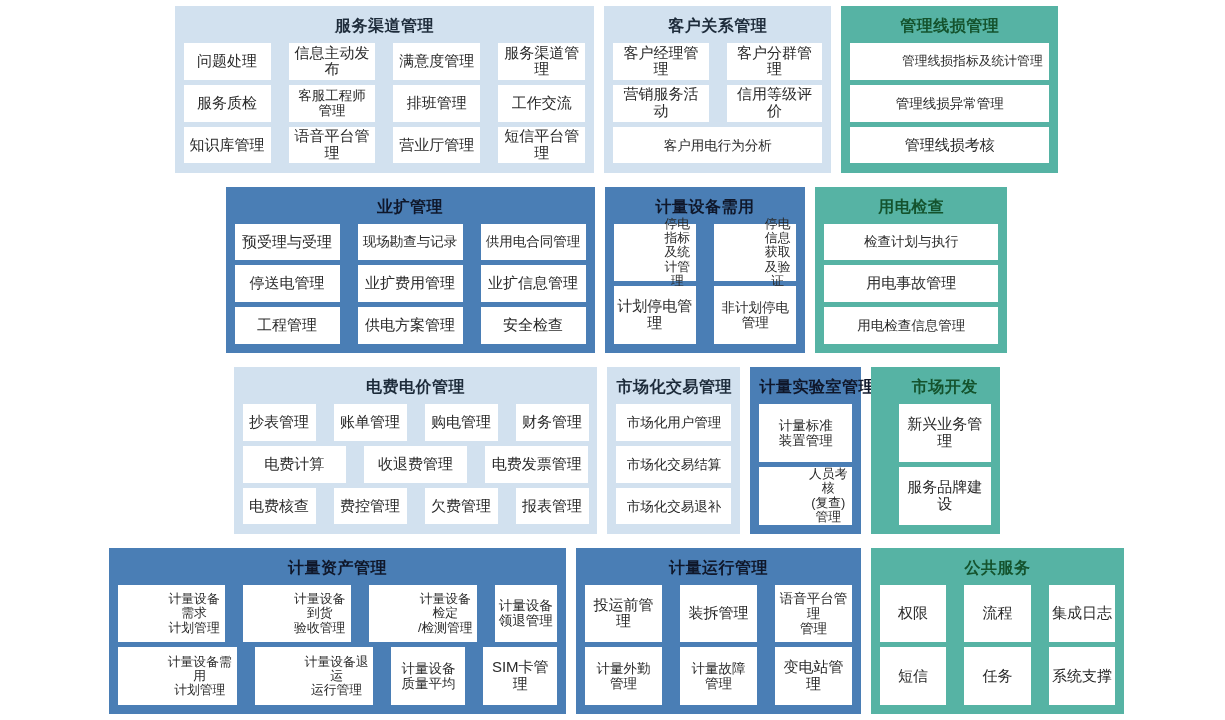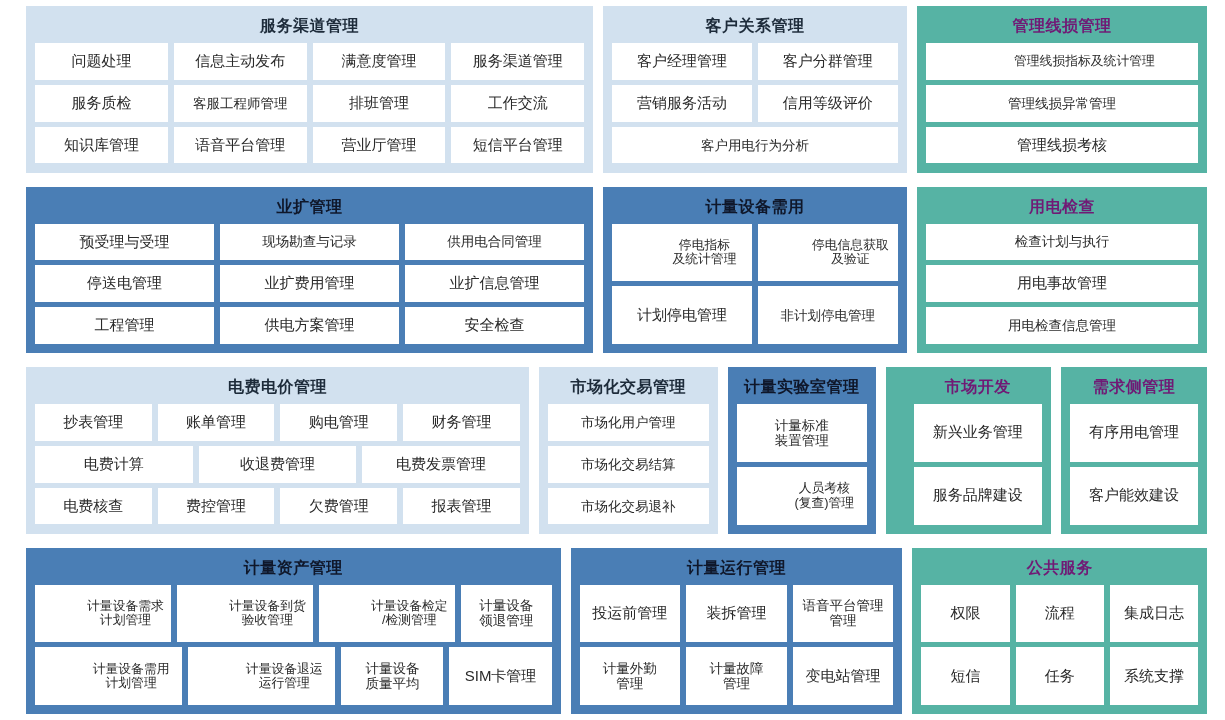--- a/index.html
+++ b/index.html
@@ -15,20 +15,21 @@
   }
   #board {
     position: relative;
     width: 1225px;
     height: 720px;
     box-sizing: border-box;
     padding: 6px 18px 6px 26px;
     display: flex;
     flex-direction: column;
     gap: 14px;
+    align-items: center;
   }
   .row {
     display: flex;
     gap: 10px;
     flex: 1 1 0;
     min-height: 0;
   }
 
   
   .panel {
@@ -47,32 +48,32 @@
     text-align: center;
     font-weight: bold;
     font-size: 16px;
     line-height: 1.25;
     padding: 3px 0 7px 0;
     letter-spacing: 0.5px;
     white-space: nowrap;
   }
   .theme-lightblue > .panel-title { color: #1d2b3a; }
   .theme-blue > .panel-title      { color: #0f172a; }
-  .theme-green > .panel-title     { color: #701a75; }
+  .theme-green > .panel-title     { color: #14532d; }
 
   .panel-body {
     flex: 1 1 auto;
     display: flex;
     flex-direction: column;
     gap: 5px;
     min-height: 0;
   }
   .tile-row {
     display: flex;
-    gap: 6px;
+    gap: 18px;
     flex: 1 1 0;
     min-height: 0;
   }
   .tile {
     flex: 1 1 0;
     background: #ffffff;
     color: #2a2a2a;
     font-size: 15px;
     line-height: 1.12;
     display: flex;
@@ -250,31 +251,20 @@
         </div>
       </div>
       <div class="panel theme-green" style="flex-grow: 1.48; flex-basis: 0px; padding-left: 28px;">
         <div class="panel-title">市场开发</div>
         <div class="panel-body">
           <div class="tile-row">
             <div class="tile">新兴业务管理</div>
           </div>
           <div class="tile-row">
             <div class="tile">服务品牌建设</div>
-          </div>
-        </div>
-      </div>
-      <div class="panel theme-green" style="flex-grow: 1.48; flex-basis: 0px;">
-        <div class="panel-title">需求侧管理</div>
-        <div class="panel-body">
-          <div class="tile-row">
-            <div class="tile">有序用电管理</div>
-          </div>
-          <div class="tile-row">
-            <div class="tile">客户能效建设</div>
           </div>
         </div>
       </div>
     </div>
     <div class="row">
       <div class="panel theme-blue" style="flex-grow: 5.6; flex-basis: 0px;">
         <div class="panel-title">计量资产管理</div>
         <div class="panel-body">
           <div class="tile-row">
             <div class="tile tiny">计量设备需求

